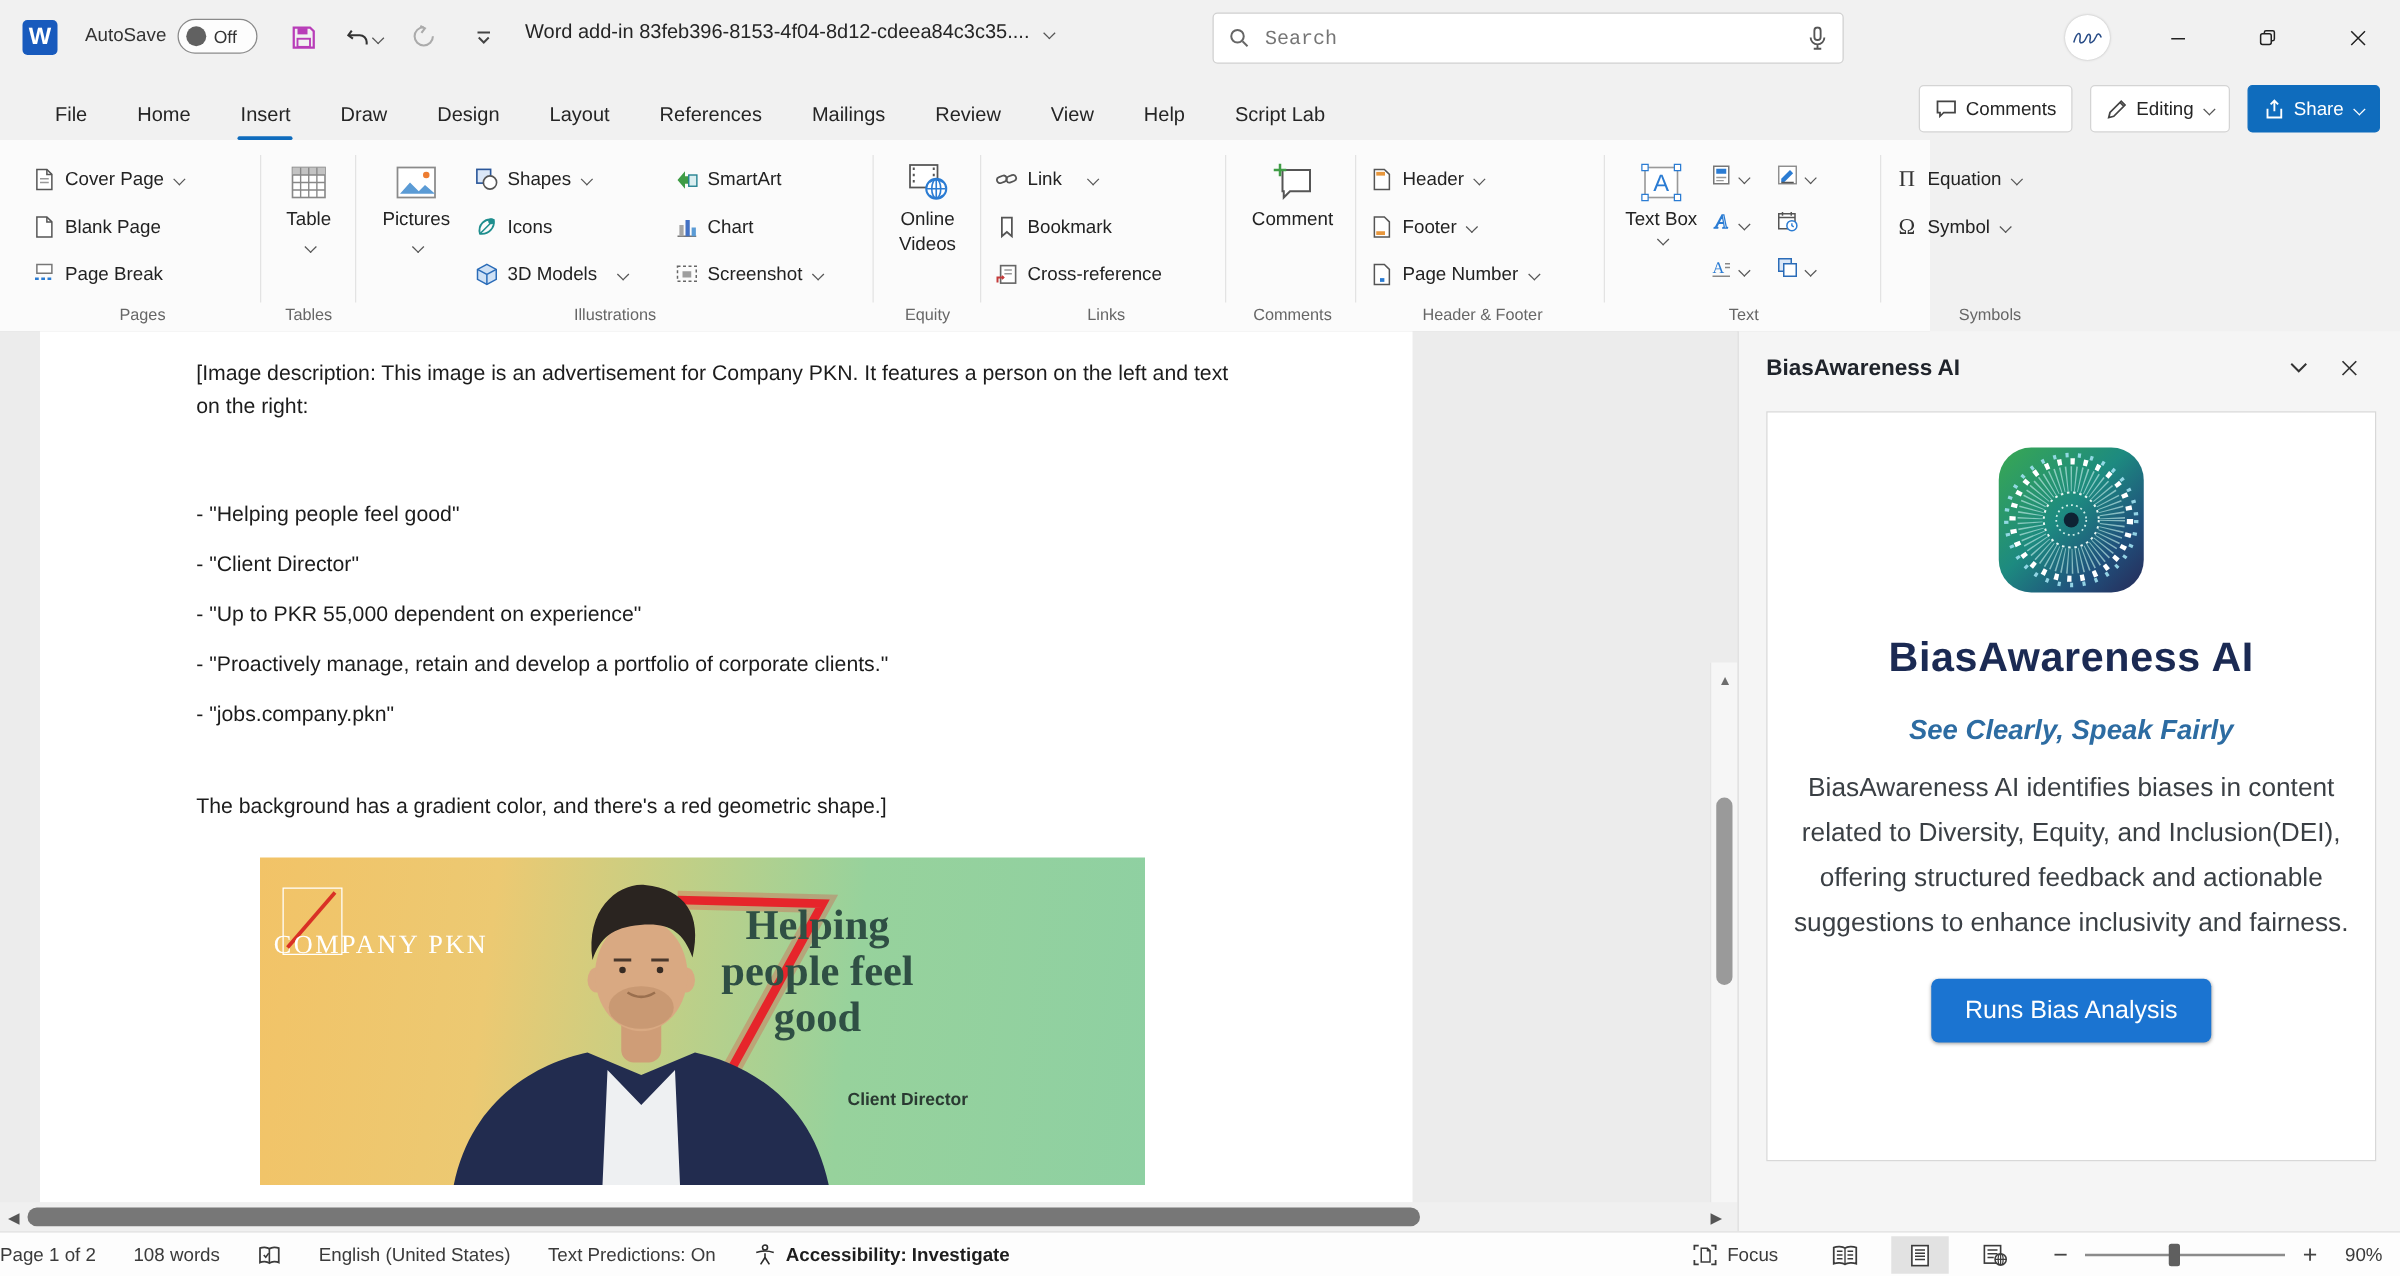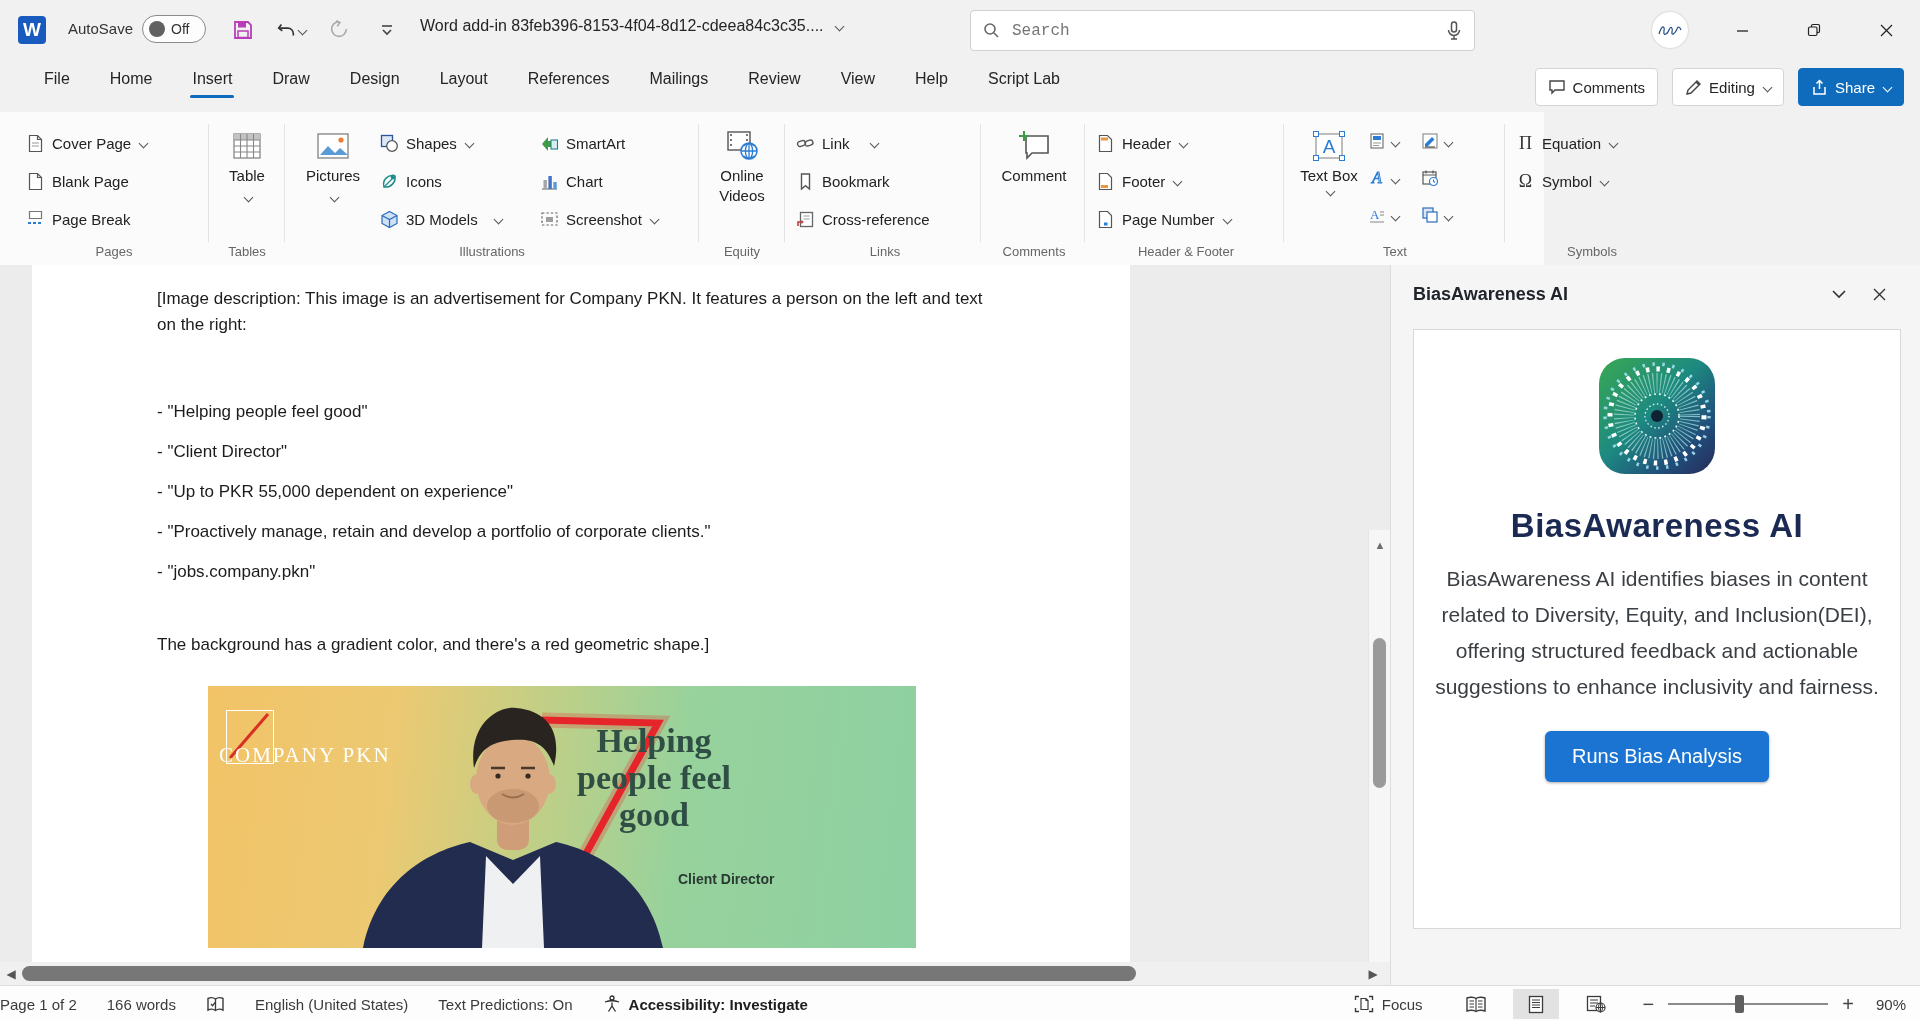--- a/index.html
+++ b/index.html
@@ -26,21 +26,21 @@
   .title-center .t{font-size:16px;color:#252525;white-space:nowrap}
   .searchbox{position:absolute;left:970px;top:10px;width:505px;height:41px;background:#fff;border:1px solid #d0d0d0;
              border-radius:4px;display:flex;align-items:center;padding:0 12px;box-sizing:border-box;gap:10px}
   .searchbox input{border:none;outline:none;flex:1;font-size:16px;color:#444;background:transparent;
                    font-family:Liberation Mono, monospace}
   .avatar{position:absolute;left:1652px;top:12px;width:36px;height:36px;border-radius:50%;background:#fff;
           display:flex;align-items:center;justify-content:center;box-shadow:0 0 2px rgba(0,0,0,.25)}
   .wbtn{position:absolute;top:12px;width:40px;height:36px;display:flex;align-items:center;justify-content:center;color:#222}
 
   
-  .tabrow{position:absolute;left:0;top:60px;width:1920px;height:52px;background:#f1f1f1;display:flex;align-items:flex-start}
+  .tabrow{position:absolute;left:0;top:60px;width:1920px;height:52px;background:#f1f1f1;display:flex;align-items:flex-end}
   .tabs{display:flex;align-items:center;margin-left:26px;gap:4px}
   .tab{position:relative;padding:10px 18px;font-size:16px;color:#252525;white-space:nowrap}
   .tab.active{font-weight:normal}
   .tab.active::after{content:"";position:absolute;left:16px;right:16px;bottom:0;height:3px;background:#0f6cbd;border-radius:2px}
   .tr-actions{position:absolute;right:16px;top:68px;display:flex;gap:14px;align-items:center}
   .pill{height:36px;border:1px solid #d4d4d4;border-radius:4px;background:#fff;display:flex;align-items:center;
         gap:7px;padding:0 12px;font-size:15px;color:#252525}
   .pill.share{background:#0f6cbd;border-color:#0f6cbd;color:#fff}
 
   
@@ -607,29 +607,30 @@
       </defs>
       <rect x="1" y="1" width="116" height="116" rx="26" fill="url(#bgrad)"></rect>
       <circle cx="59" cy="59" r="33" fill="none" stroke="#bfe9e6" stroke-width="20" stroke-dasharray="1 2.6" opacity="0.65"></circle>
       <circle cx="59" cy="59" r="47" fill="none" stroke="#ffffff" stroke-width="5" stroke-dasharray="3.5 7"></circle>
       <circle cx="59" cy="59" r="52" fill="none" stroke="#9fe0f0" stroke-width="3.5" stroke-dasharray="2.5 7.5" opacity="0.9"></circle>
       <circle cx="59" cy="59" r="22" fill="none" stroke="#e8f7f3" stroke-width="1.6" stroke-dasharray="2 3"></circle>
       <circle cx="59" cy="59" r="12" fill="none" stroke="#cdeee9" stroke-width="1.4" stroke-dasharray="1.5 2.5"></circle>
       <circle cx="59" cy="59" r="6" fill="#0e2233"></circle>
     </svg>
     <div class="apptitle">BiasAwareness AI</div>
+    <div class="tagline">See Clearly, Speak Fairly</div>
     <div class="appdesc">BiasAwareness AI identifies biases in content related to Diversity, Equity, and Inclusion(DEI), offering structured feedback and actionable suggestions to enhance inclusivity and fairness.</div>
     <button class="runbtn">Runs Bias Analysis</button>
   </div>
 </div>
 
 <div class="status">
   <div class="sl">
     <span>Page 1 of 2</span>
-    <span>166 words</span>
+    <span>108 words</span>
     <span class="row" style="gap:8px">
       <svg width="19" height="17" viewBox="0 0 19 17">
         <path d="M9.5 3 C7.5 1.5 4 1.5 2 2.5 V14 C4 13 7.5 13 9.5 14.5 C11.5 13 15 13 17 14 V2.5 C15 1.5 11.5 1.5 9.5 3 Z" fill="none" stroke="#3b3b3b" stroke-width="1.4"></path>
         <path d="M9.5 3 V14.5" stroke="#3b3b3b" stroke-width="1.3"></path>
         <path d="M5 8 l1.6 1.8 L9 6.5" fill="none" stroke="#3b3b3b" stroke-width="1.3"></path>
       </svg>
     </span>
     <span>English (United States)</span>
     <span>Text Predictions: On</span>
     <span class="row" style="gap:8px">

